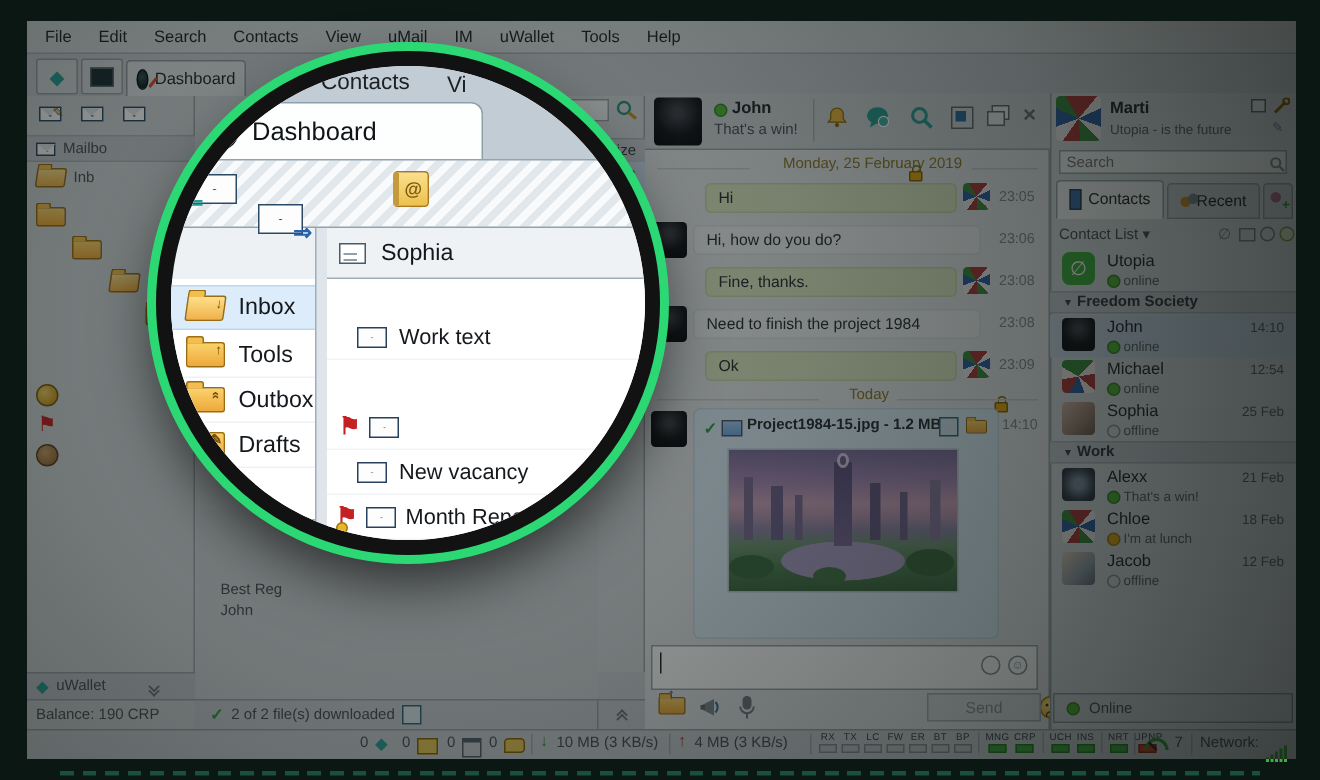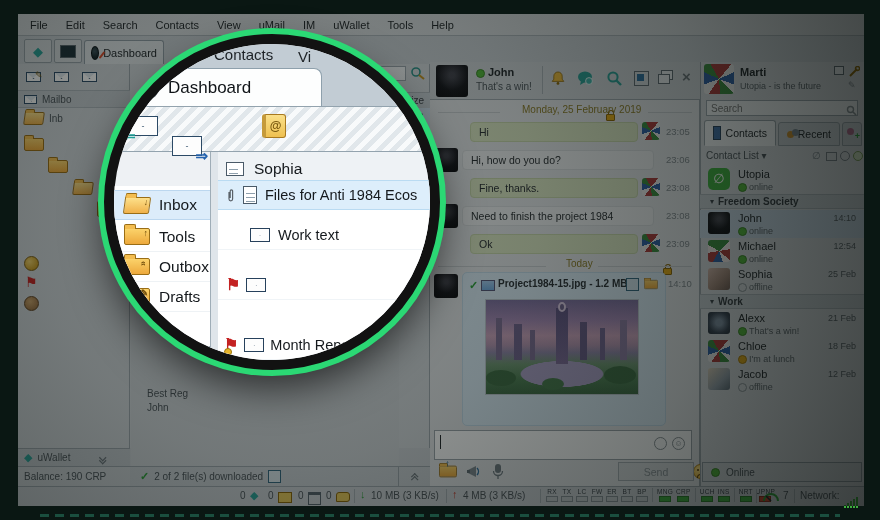--- a/index.html
+++ b/index.html
@@ -598,34 +598,31 @@
         </span>
       <span class="lz-item">Drafts</span>
     </div>
     <div class="lz" style="left:0;top:302px;width:96px;height:2px;background:#9fadb7;"></div>
     <div class="lz" style="left:0;top:304px;width:96px;height:30px;background:#eef2f5;">
       <span style="position:absolute;left:-8px;top:4px;font-size:15px;color:#14181c;">rs</span>
       <span class="chev2" style="position:absolute;right:14px;top:8px;"></span>
     </div>
 
     <div class="lz" style="left:104px;top:142px;width:212px;height:174px;background:#fff;"></div>
-    <div class="lrow" style="left:104px;top:136px;width:212px;background:#ddeefb;border-top:1px solid #badbf2;border-bottom:1px solid #badbf2;gap:8px;padding-left:8px;">
-      <svg width="9" height="15">
-          <path d="M3 4 v7 a1.8 1.8 0 0 0 3.6 0 v-8 a1.2 1.2 0 0 0 -2.4 0 v7" fill="none" stroke="#5a6168" stroke-width="1.2"></path>
-        </svg>
-      <span class="ldoc"></span>
-      <span class="lz-item" style="font-size:14.5px;">Files for Anti 1984 Ecos</span>
-    </div>
-    <div class="lrow" style="left:104px;top:176px;width:212px;gap:8px;padding-left:32px;border-bottom:1px solid #f0f4f7;">
+    <div class="lrow" style="left:104px;top:166px;width:212px;gap:8px;padding-left:20px;border-bottom:1px solid #f0f4f7;">
       <span class="lenvsm"></span>
       <span class="lz-item" style="font-size:14.5px;">Work text</span>
     </div>
     <div class="lrow" style="left:104px;top:226px;width:212px;gap:6px;padding-left:8px;border-bottom:1px solid #f0f4f7;">
       <span class="lflag">⚑</span>
       <span class="lenvsm"></span>
+    </div>
+    <div class="lrow" style="left:104px;top:256px;width:212px;gap:8px;padding-left:20px;border-bottom:1px solid #f0f4f7;">
+      <span class="lenvsm"></span>
+      <span class="lz-item" style="font-size:14.5px;">New vacancy</span>
     </div>
     <div class="lrow" style="left:104px;top:286px;width:212px;gap:6px;padding-left:6px;border-bottom:1px solid #f0f4f7;">
       <span style="position:relative;"><span class="lflag">⚑</span><span style="position:absolute;left:0;bottom:-2px;width:6px;height:6px;border-radius:50%;background:#e8b62c;border:1px solid #9a7208;"></span></span>
       <span class="lenvsm"></span>
       <span class="lz-item" style="font-size:14.5px;">Month Report</span>
     </div>
     <div class="lrow" style="left:104px;top:316px;width:212px;gap:5px;padding-left:4px;">
 
       <span style="position:relative;display:inline-block;">
         <span class="lenvsm"></span>

